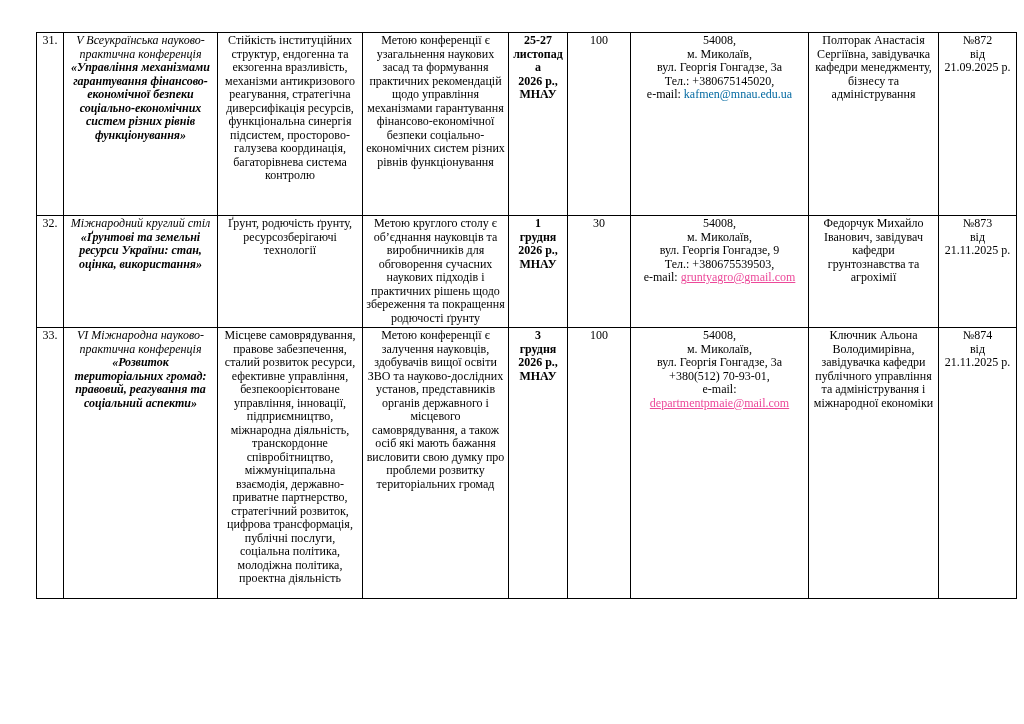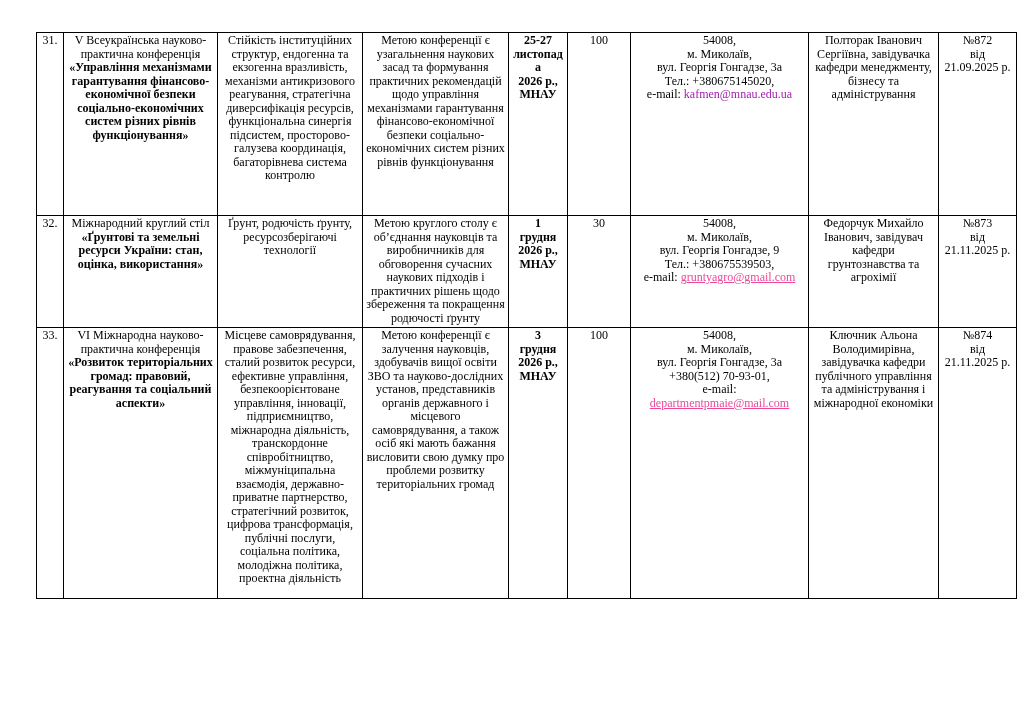--- a/index.html
+++ b/index.html
@@ -34,35 +34,35 @@
   }
   table.conf td {
     border: 1px solid #000000;
     vertical-align: top;
     padding: 1px 3px 2px 3px;
     text-align: center;
     word-wrap: break-word;
     overflow-wrap: break-word;
   }
   td.cell-num { text-align: center; padding: 1px 1px; }
-  td.cell-title { text-align: left; }
+  td.cell-title { text-align: left; font-style: italic; }
   td.cell-date { padding: 1px 1px; font-weight: bold; }
   td.cell-approval { padding: 1px 0; }
   tr.row-31 { height: 183px; }
   tr.row-32 { height: 109px; }
   tr.row-33 { height: 271px; }
   .pre { white-space: pre-line; }
   .bold { font-weight: bold; }
   a.email-link {
     color: #ec4899;
     text-decoration: underline;
     cursor: pointer;
   }
   .email-plain {
-    color: #a21caf;
+    color: #0369a1;
     text-decoration: none;
   }
 </style>
 </head>
 <body>
 
 <div class="sheet">
   <table class="conf">
     <colgroup>
       <col style="width:27px">
@@ -87,21 +87,21 @@
 2026 р.,
 МНАУ</td>
       <td>100</td>
       <td>
         <div class="pre">54008,
 м. Миколаїв,
 вул. Георгія Гонгадзе, 3а
 Тел.: +380675145020,</div>
         <div><span>e-mail: </span><span class="email-plain">kafmen@mnau.edu.ua</span></div>
       </td>
-      <td>Полторак Іванович Сергіївна, завідувачка кафедри менеджменту, бізнесу та адміністрування</td>
+      <td>Полторак Анастасія Сергіївна, завідувачка кафедри менеджменту, бізнесу та адміністрування</td>
       <td class="cell-approval pre">№872
 від
 21.09.2025 р.</td>
     </tr>
 
     <tr class="row-32">
       <td class="cell-num">32.</td>
       <td class="cell-title"><span>Міжнародний круглий стіл </span><span class="bold">«Ґрунтові та земельні ресурси України: стан, оцінка, використання»</span></td>
       <td>Ґрунт, родючість ґрунту, ресурсозберігаючі технології</td>
       <td>Метою круглого столу є об’єднання науковців та виробничників для обговорення сучасних наукових підходів і практичних рішень щодо збереження та покращення родючості ґрунту</td>

